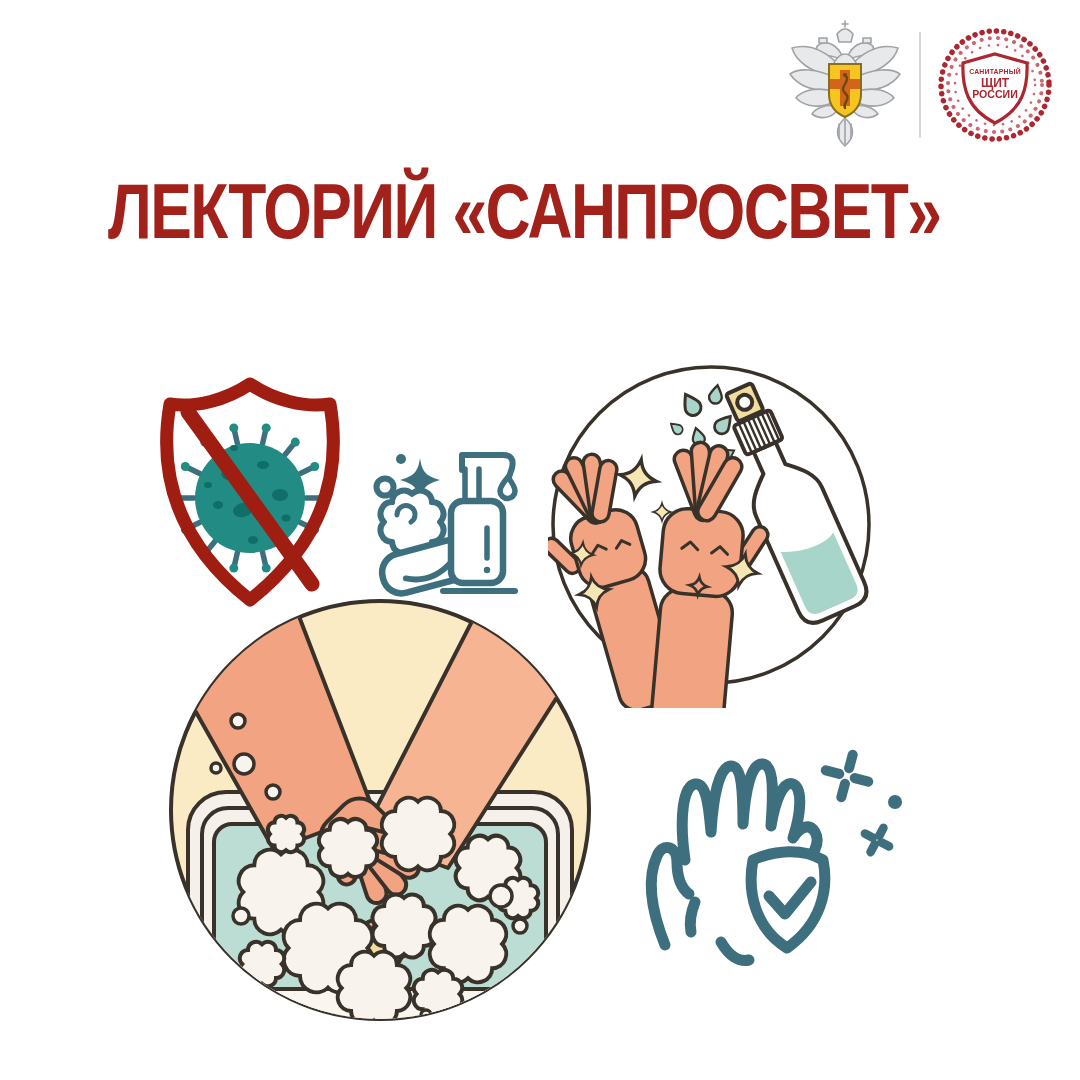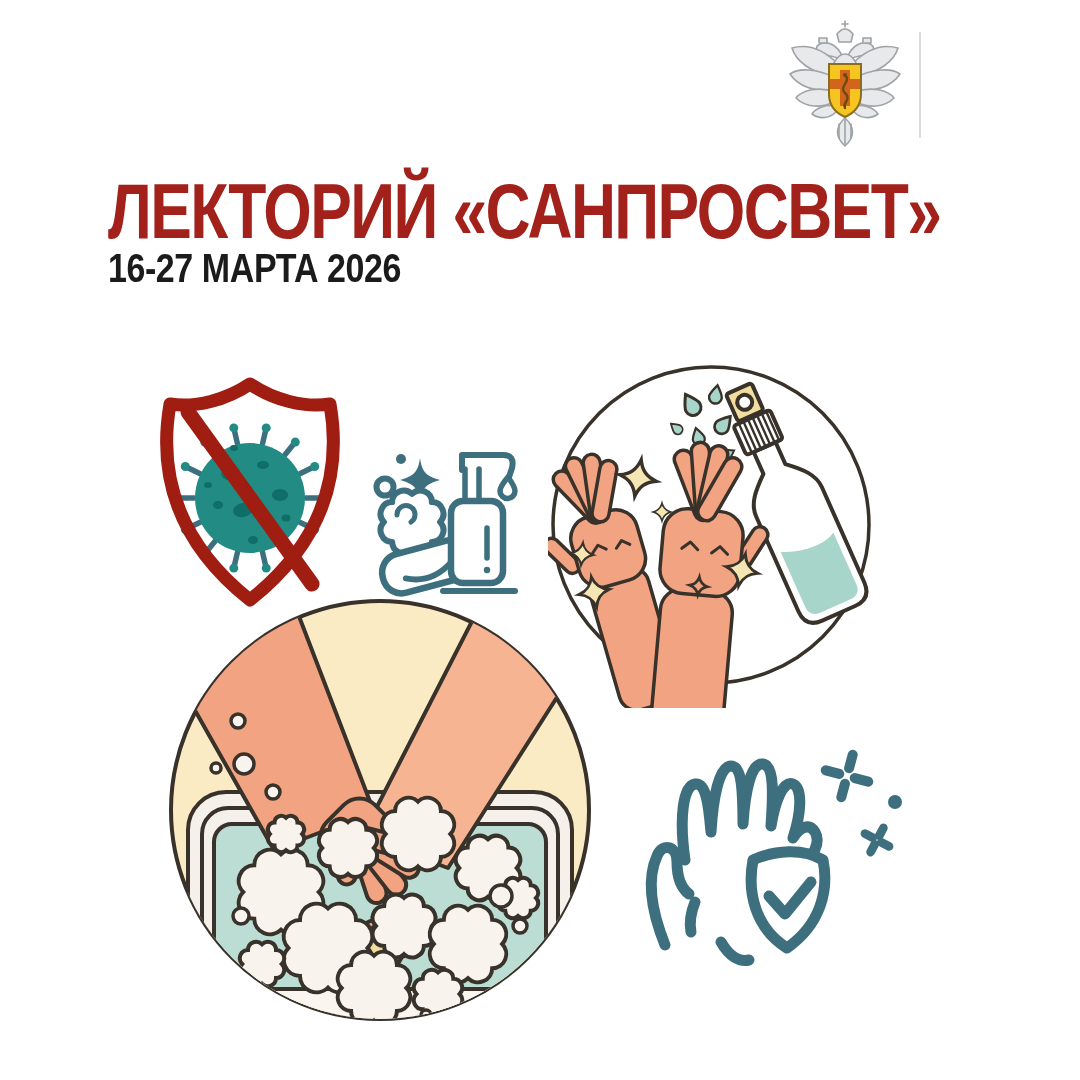--- a/index.html
+++ b/index.html
@@ -90,26 +90,42 @@
     <g>
       <path class="f-gold" stroke="#8A6D1F" stroke-width="2" d="M43,44 H75 V74 Q75,90 59,97 Q43,90 43,74 Z"></path>
       <path class="f-cross" d="M54,50 h10 v9 h10 v10 h-10 v17 h-10 v-17 h-10 v-10 h10 Z"></path>
       <path class="f-none rnd" stroke="#6B4A12" stroke-width="2.4" d="M59,55 C66,61 52,67 59,73 C66,79 56,83 59,88"></path>
       <circle cx="59" cy="55" r="2" fill="#6B4A12"></circle>
     </g>
   </svg>
 
   <div id="logo-divider" class="abs"></div>
 
+  <div id="sanshield" class="abs">
+    <svg viewBox="0 0 118 118" style="position:absolute;left:0;top:0">
+      <g fill="#E4E5E6">
+        <path d="M30,40 C40,28 62,24 74,32 C70,44 48,50 36,48 Z"></path>
+        <path d="M44,66 C58,60 80,62 88,72 C80,84 56,86 46,78 Z"></path>
+      </g>
+      <g class="f-none" stroke-linecap="round">
+        <circle class="s-logo1" cx="59" cy="59" r="54" stroke-width="5.5" stroke-dasharray="0.1 7.2"></circle>
+        <circle class="s-logo2" cx="59" cy="59" r="47" stroke-width="4" stroke-dasharray="0.1 8.2"></circle>
+        <circle class="s-logo2" cx="59" cy="59" r="40" stroke-width="2.6" stroke-dasharray="0.1 9"></circle>
+      </g>
+      <path class="f-white s-logo1" stroke-width="3.2" d="M59,28 L91,37 C92,61 87,83 59,97 C31,83 26,61 27,37 Z"></path>
+    </svg>
+    <div class="logo-text">
+      <div class="l1">САНИТАРНЫЙ</div>
+      <div class="l2">ЩИТ</div>
+      <div class="l3">РОССИИ</div>
+    </div>
+  </div>
 
   <div id="title-main" class="abs">
     <span class="condensed">ЛЕКТОРИЙ «САНПРОСВЕТ»</span>
-  </div>
-  <div id="title-dates" class="abs">
-    <span class="condensed">16-27 МАРТА 2026</span>
   </div>
 
   <svg id="ill-novirus" class="abs" viewBox="0 0 205 245">
     <g>
       <g class="s-teal" stroke="var(--virus-teal)" stroke-width="5.5" stroke-linecap="round">
         <path d="M158,128 H174 M152.3,152.5 L166.7,159.5 M137.2,171.5 L147.3,183.9 M114.6,182.5 L118.2,198.1
                  M89.4,182.5 L85.8,198.1 M66.8,171.5 L56.7,183.9 M51.7,152.5 L37.3,159.5 M46,128 H30
                  M51.7,103.5 L37.3,96.5 M66.8,84.5 L56.7,72.1 M89.4,73.5 L85.8,57.9 M114.6,73.5 L118.2,57.9
                  M137.2,84.5 L147.3,72.1 M152.3,103.5 L166.7,96.5"></path>
       </g>

